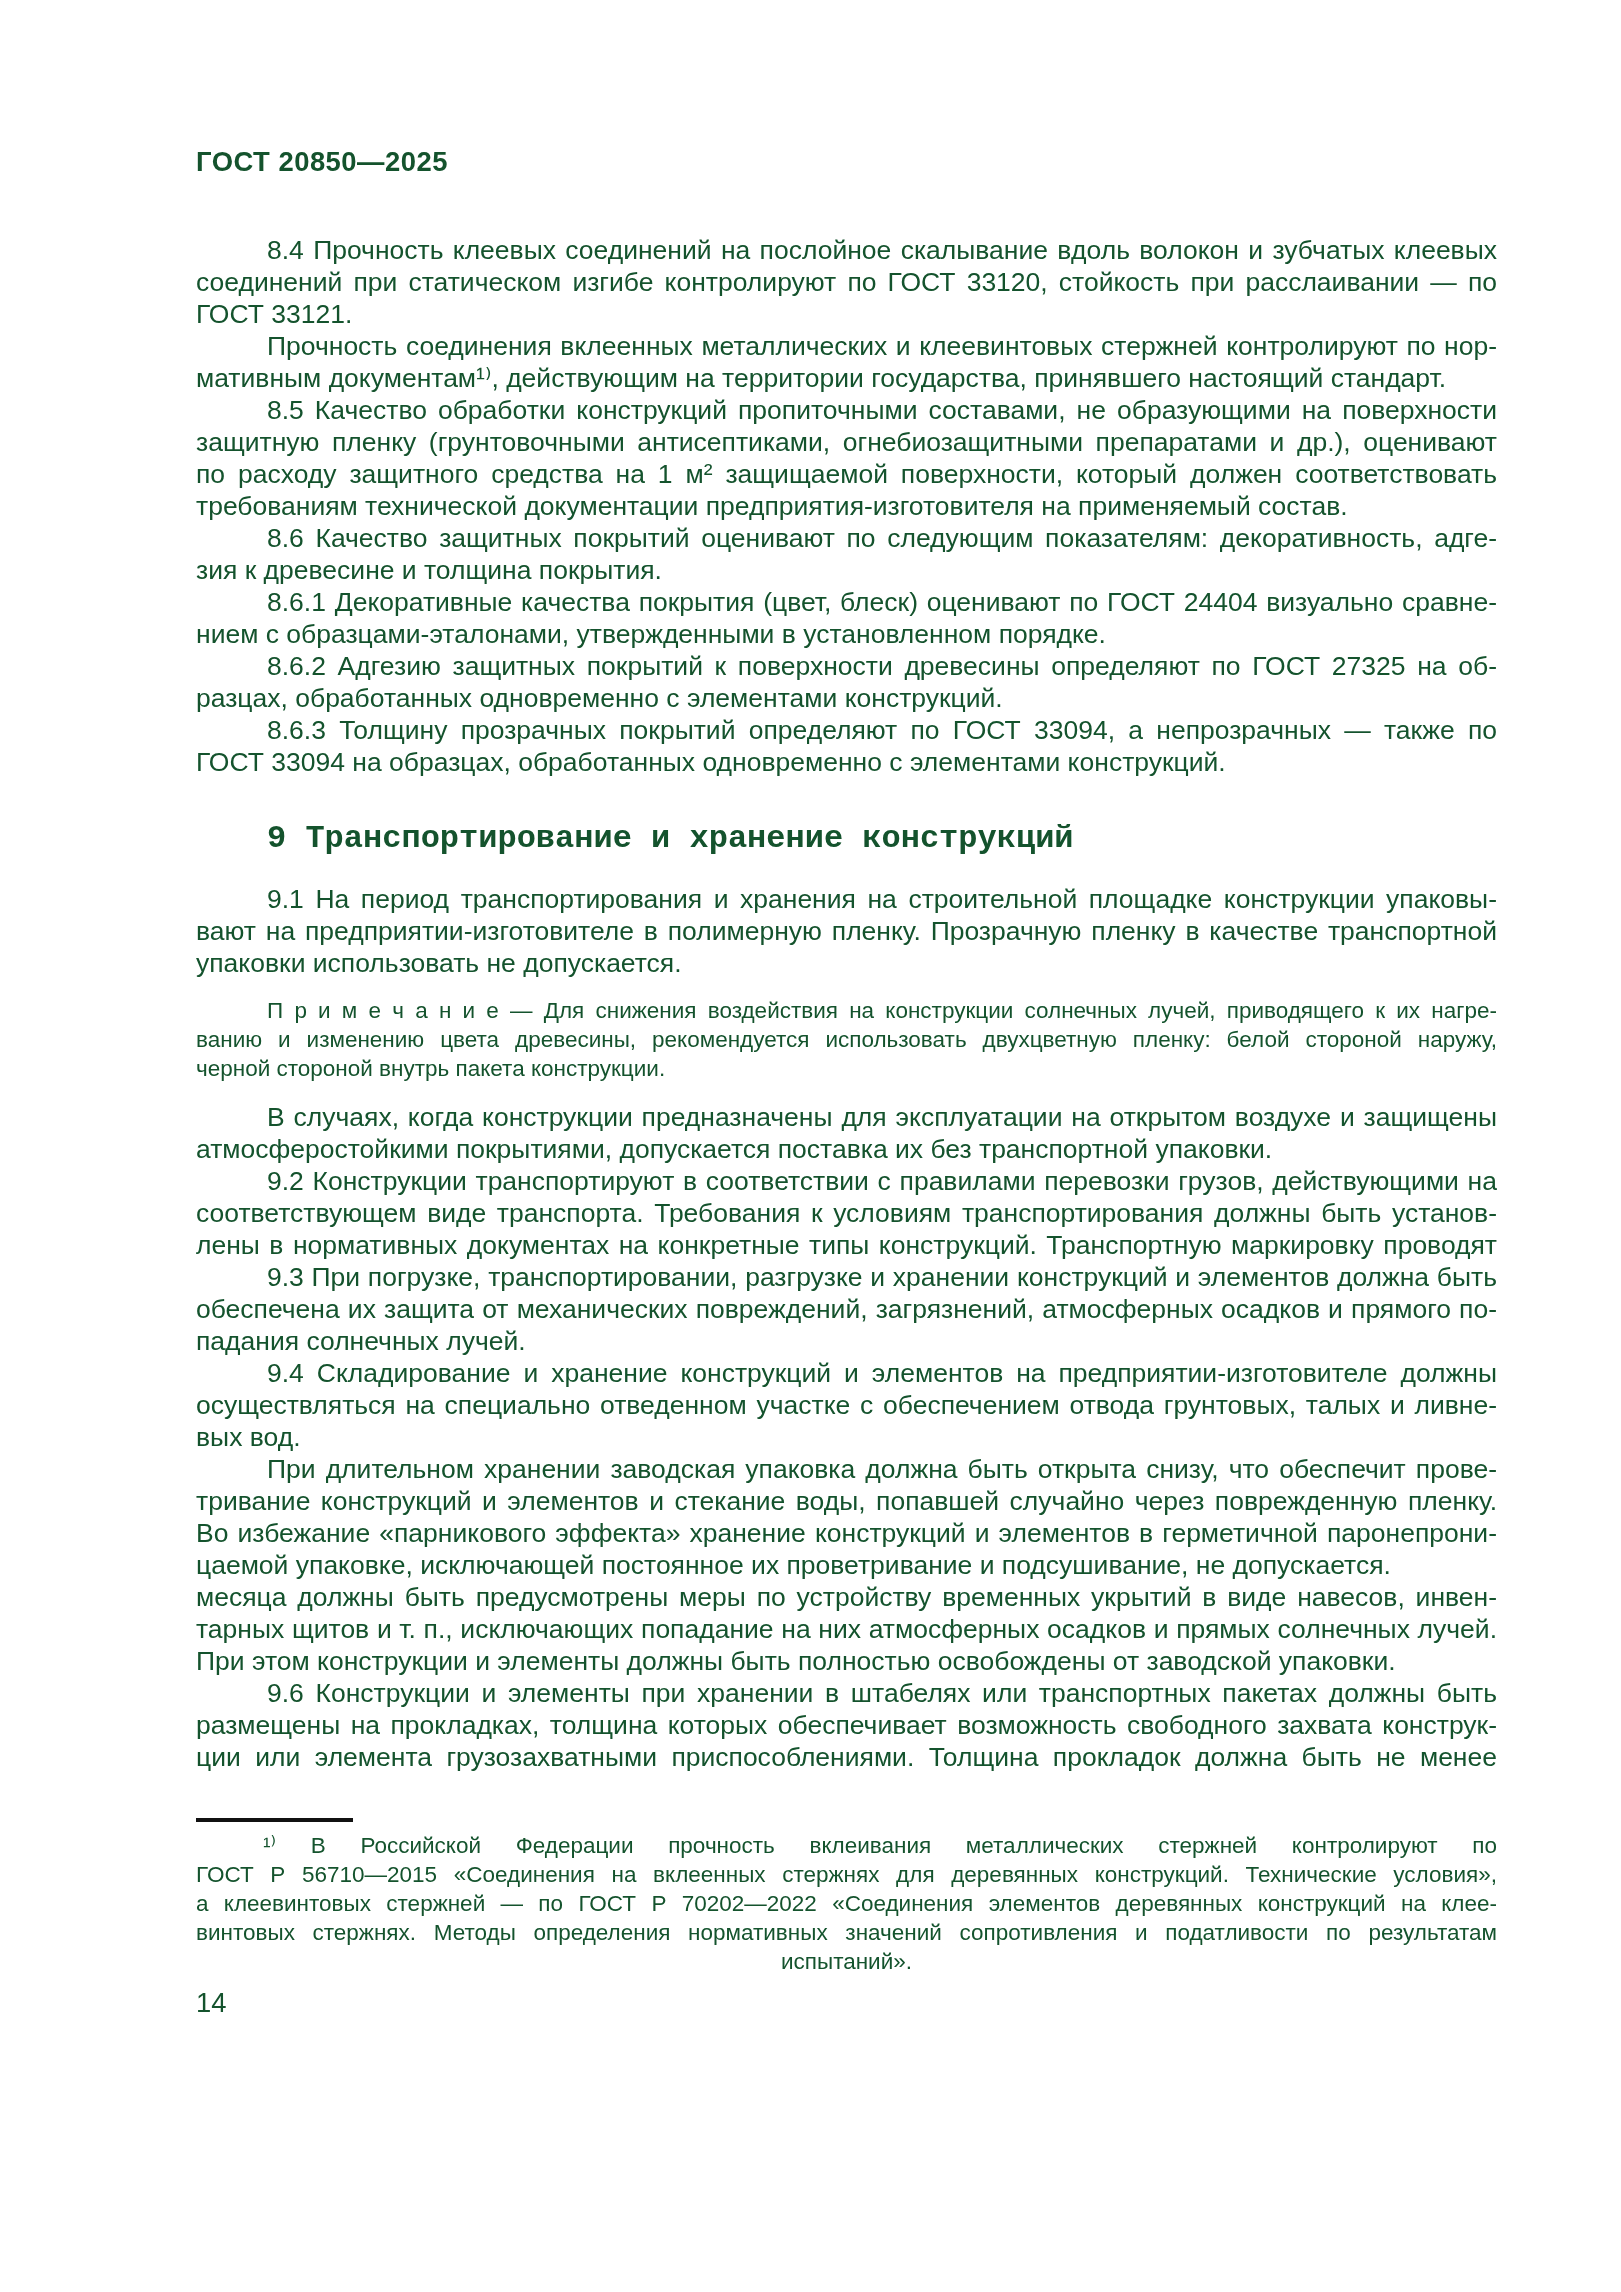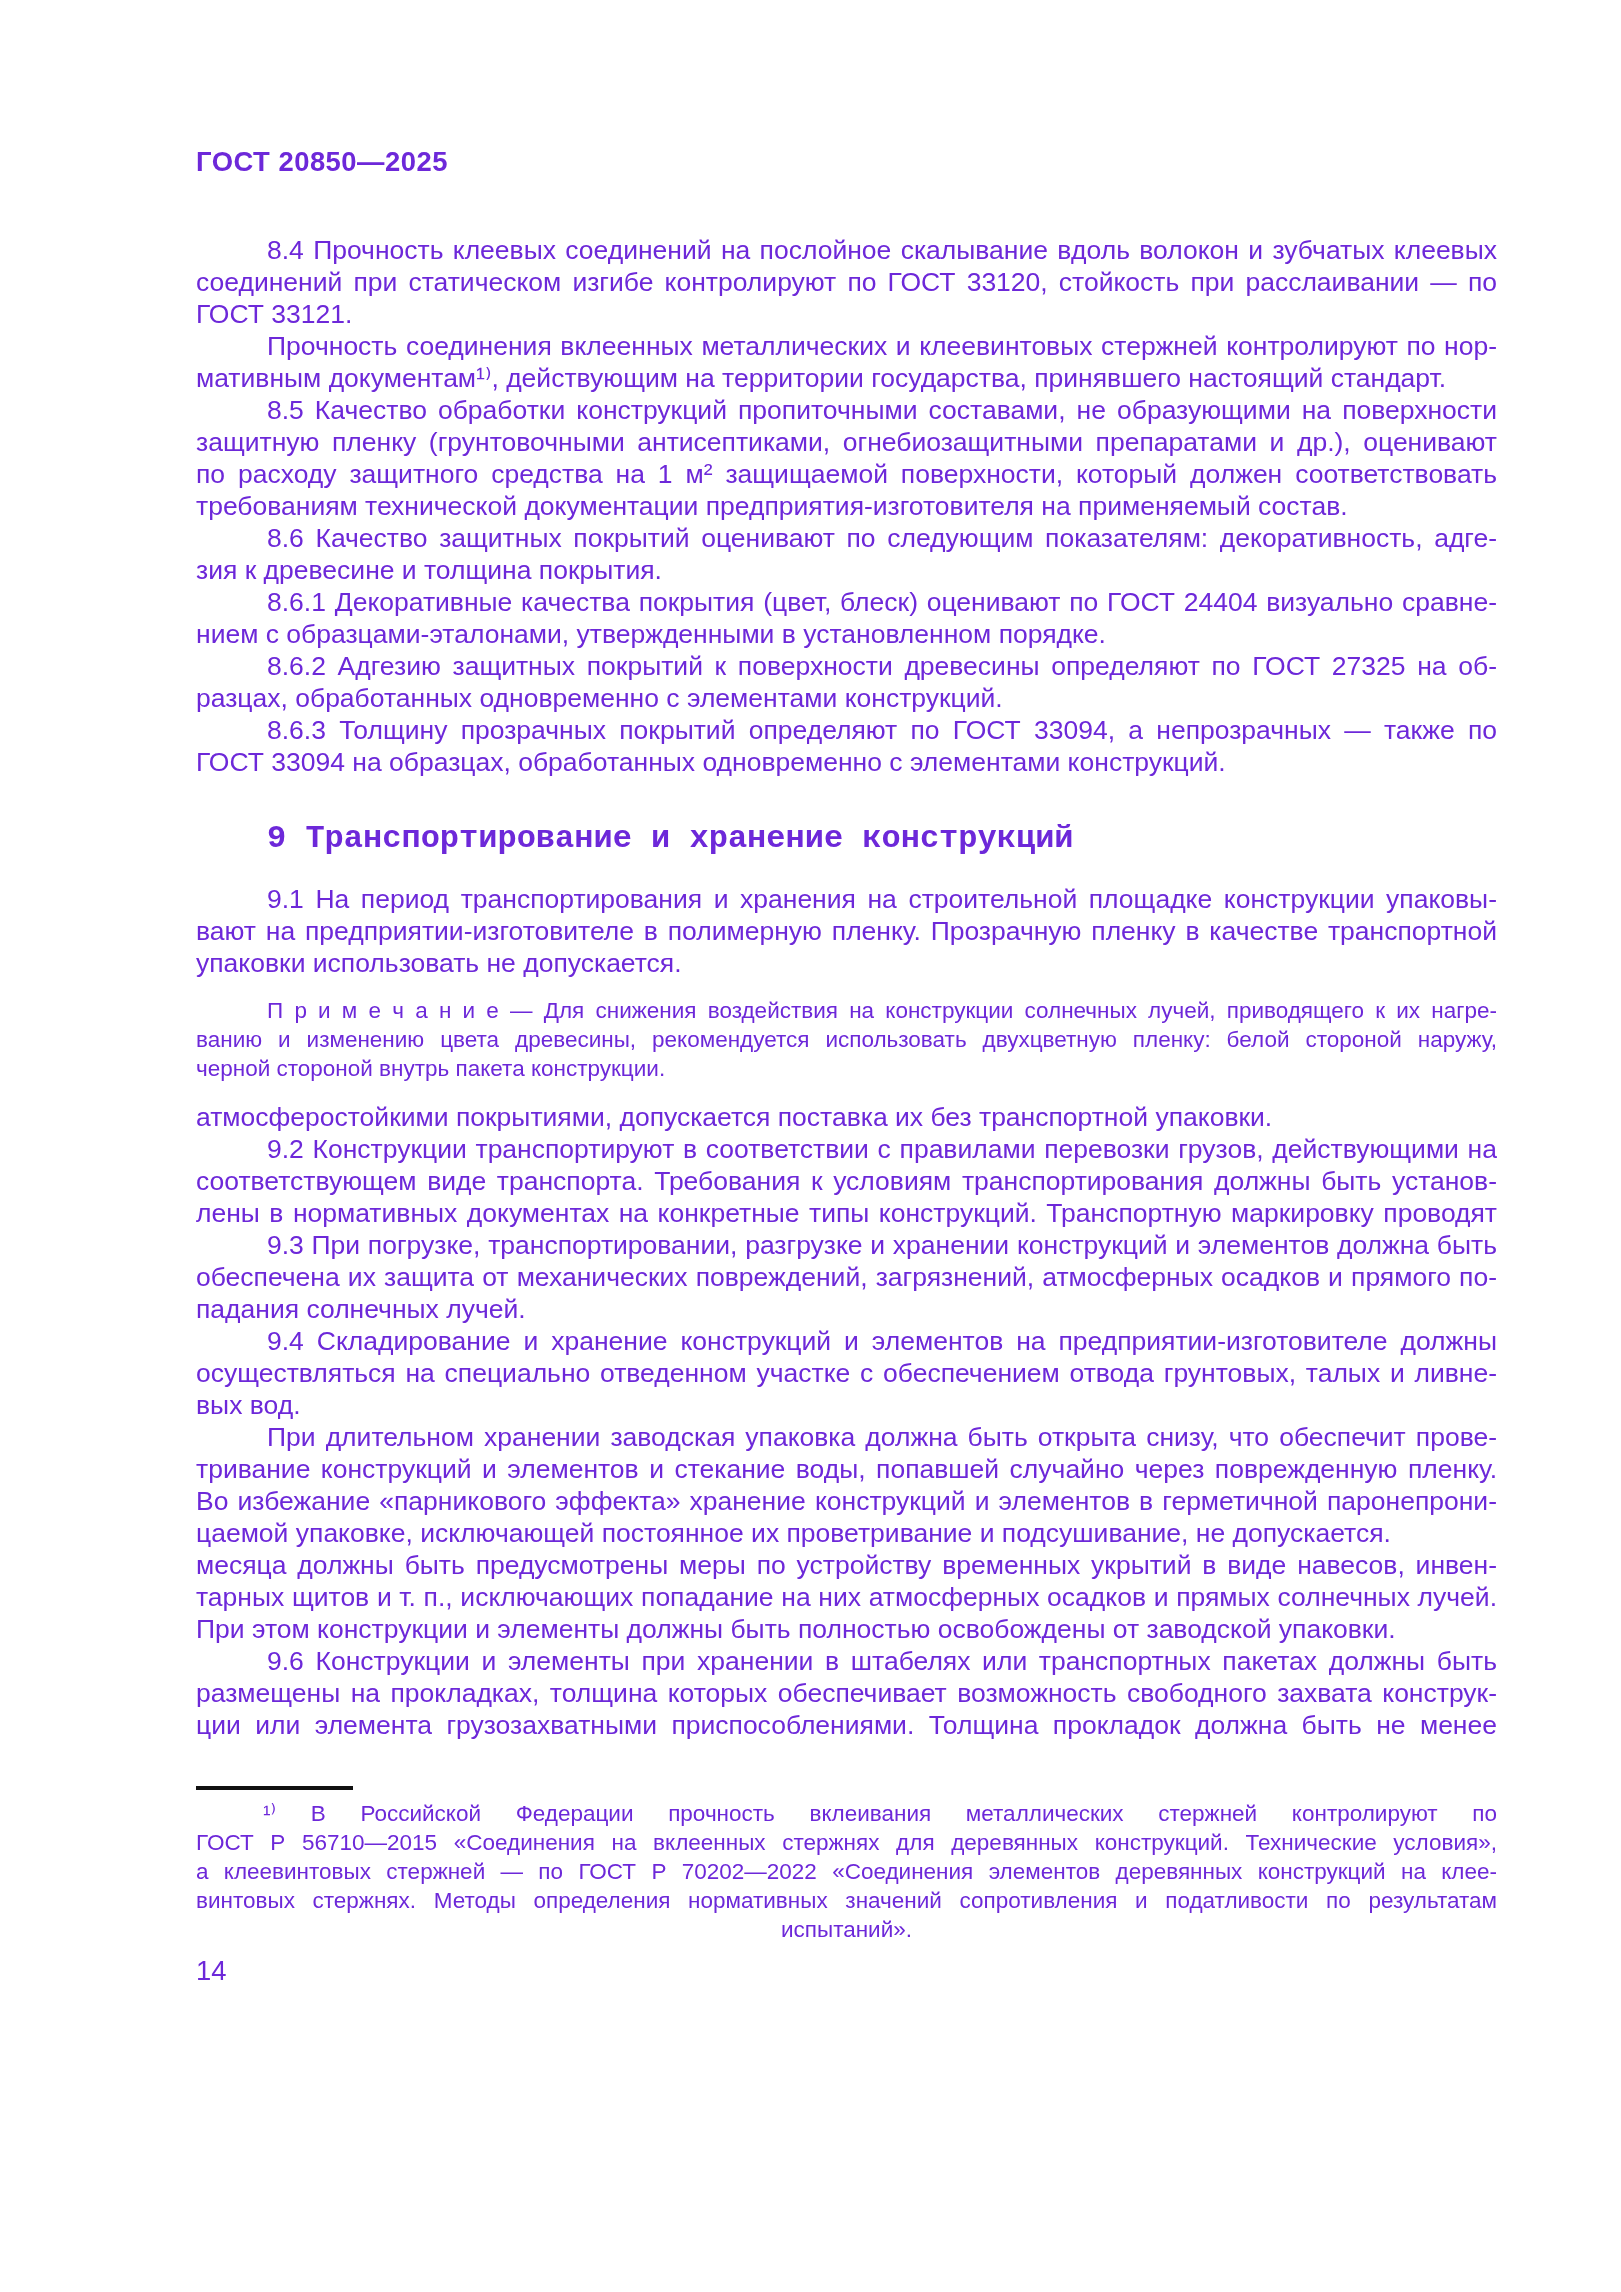--- a/index.html
+++ b/index.html
@@ -1,20 +1,20 @@
 <!DOCTYPE html>
 <html lang="ru"><head>
 <meta charset="utf-8">
 <style>
   html,body{margin:0;padding:0;background:#e8e8e8;}
   .page{
     position:relative;
     width:1621px;height:2293px;
     background:#ffffff;
-    color:#6d28d9;
+    color:#14532d;
     font-family:"Liberation Sans","DejaVu Sans",sans-serif;
     margin:0 auto;
     overflow:hidden;
   }
   .content{
     position:absolute;
     left:196px;top:147px;
     width:1301px;
   }
   .doc-header{
@@ -114,20 +114,21 @@
           <div class="line indent just">9.1 На период транспортирования и хранения на строительной площадке конструкции упаковы-</div>
           <div class="line just">вают на предприятии-изготовителе в полимерную пленку. Прозрачную пленку в качестве транспортной</div>
           <div class="line">упаковки использовать не допускается.</div>
         </div>
         <div class="block note">
           <div class="line indent just">П р и м е ч а н и е — Для снижения воздействия на конструкции солнечных лучей, приводящего к их нагре-</div>
           <div class="line just">ванию и изменению цвета древесины, рекомендуется использовать двухцветную пленку: белой стороной наружу,</div>
           <div class="line">черной стороной внутрь пакета конструкции.</div>
         </div>
         <div class="block para">
+          <div class="line indent just">В случаях, когда конструкции предназначены для эксплуатации на открытом воздухе и защищены</div>
           <div class="line">атмосферостойкими покрытиями, допускается поставка их без транспортной упаковки.</div>
         </div>
         <div class="block para">
           <div class="line indent just">9.2 Конструкции транспортируют в соответствии с правилами перевозки грузов, действующими на</div>
           <div class="line just">соответствующем виде транспорта. Требования к условиям транспортирования должны быть установ-</div>
           <div class="line just">лены в нормативных документах на конкретные типы конструкций. Транспортную маркировку проводят</div>
         </div>
         <div class="block para">
           <div class="line indent just">9.3 При погрузке, транспортировании, разгрузке и хранении конструкций и элементов должна быть</div>
           <div class="line just">обеспечена их защита от механических повреждений, загрязнений, атмосферных осадков и прямого по-</div>

